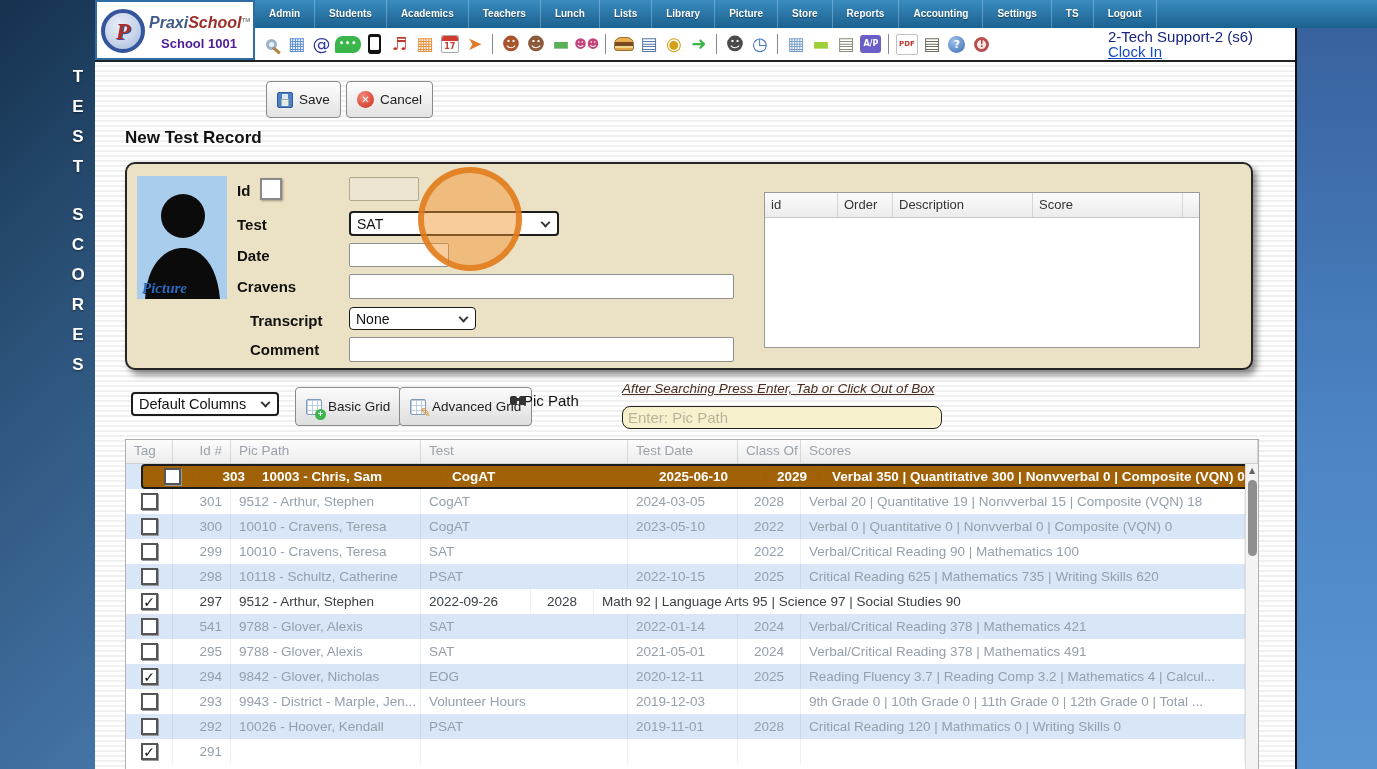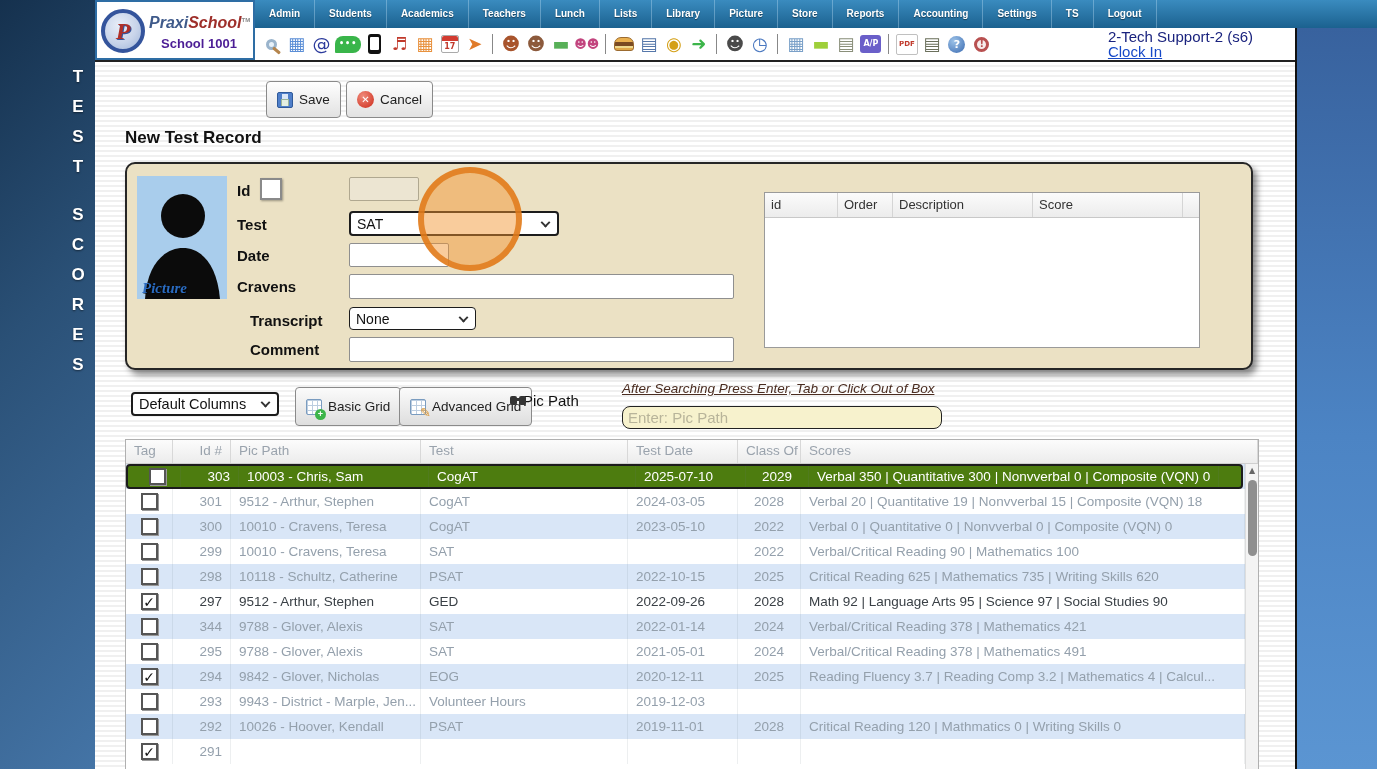--- a/index.html
+++ b/index.html
@@ -105,21 +105,21 @@
   
   .dtable { position:absolute; left:30px; top:377px; width:1134px; height:332px; background:#fff; border:1px solid #b0b0b0; overflow:hidden; }
   .dt-head { display:flex; height:24px; background:linear-gradient(#fcfcfc,#ececec); border-bottom:1px solid #cfcfcf; }
   .hc { font-size:13.5px; color:#9aa3ad; padding:3px 8px; border-right:1px solid #d8d8d8; white-space:nowrap; }
   .c-tag{width:47px} .c-id{width:58px; text-align:right} .c-pic{width:190px} .c-test{width:207px} .c-date{width:110px} .c-class{width:63px; text-align:center} .c-scores{flex:1}
   .dt-body { position:absolute; left:0; top:24px; right:13px; bottom:0; }
   .drow { display:flex; height:25px; align-items:center; font-size:13.5px; color:#94a0ac; cursor:pointer; }
   .drow > div { padding:0 8px; border-right:1px solid rgba(110,120,135,.12); white-space:nowrap; overflow:hidden; height:100%; display:flex; align-items:center; }
   .drow > .c-id { justify-content:flex-end; } .drow > .c-class { justify-content:center; }
   .drow.blue { background:#d9e6f7; }
-  .drow.sel { background:#4d7c0f; color:#fff; font-weight:normal; }
+  .drow.sel { background:#a16207; color:#fff; font-weight:bold;margin-left:15px; }
   .drow.dark { color:#3a4046; }
   .cbwrap { justify-content:center; }
   .cb { width:17px; height:17px; background:#fff; border:2px solid #555; box-shadow:1px 1px 0 #999; display:flex; align-items:center; justify-content:center;
     font-family:"DejaVu Sans",sans-serif; font-size:14px; font-weight:bold; color:#111; line-height:1; cursor:pointer; }
   .scrollbar { position:absolute; right:0; top:24px; bottom:0; width:13px; background:#f3f3f3; border-left:1px solid #ddd; }
   .sb-up { position:absolute; top:2px; left:0; width:12px; text-align:center; font-size:8px; color:#666; font-family:"DejaVu Sans",sans-serif; cursor:pointer; }
   .sb-thumb { position:absolute; top:16px; left:2px; width:9px; height:76px; background:#8f8f8f; border-radius:5px; cursor:grab; }
 </style>
 </head>
 <body>
@@ -350,21 +350,21 @@
           <div class="hc c-scores">Scores</div>
         </div>
       <div class="dt-body">
           <div class="drow sel">
             <div class="c-tag cbwrap">
               <span class="cb"></span>
             </div>
             <div class="c-id">303</div>
             <div class="c-pic">10003 - Chris, Sam</div>
             <div class="c-test">CogAT</div>
-            <div class="c-date">2025-07-10</div>
+            <div class="c-date">2025-06-10</div>
             <div class="c-class">2029</div>
             <div class="c-scores">Verbal 350 | Quantitative 300 | Nonvverbal 0 | Composite (VQN) 0</div>
           </div>
           <div class="drow blue">
             <div class="c-tag cbwrap">
               <span class="cb"></span>
             </div>
             <div class="c-id">302</div>
             <div class="c-pic">9788 - Glover, Alexis</div>
             <div class="c-test">CogAT</div>
@@ -415,30 +415,29 @@
             <div class="c-date">2022-10-15</div>
             <div class="c-class">2025</div>
             <div class="c-scores">Critical Reading 625 | Mathematics 735 | Writing Skills 620</div>
           </div>
           <div class="drow dark">
             <div class="c-tag cbwrap">
               <span class="cb">✓</span>
             </div>
             <div class="c-id">297</div>
             <div class="c-pic">9512 - Arthur, Stephen</div>
-            <div class="c-test">GED</div>
             <div class="c-date">2022-09-26</div>
             <div class="c-class">2028</div>
             <div class="c-scores">Math 92 | Language Arts 95 | Science 97 | Social Studies 90</div>
           </div>
           <div class="drow blue">
             <div class="c-tag cbwrap">
               <span class="cb"></span>
             </div>
-            <div class="c-id">344</div>
+            <div class="c-id">541</div>
             <div class="c-pic">9788 - Glover, Alexis</div>
             <div class="c-test">SAT</div>
             <div class="c-date">2022-01-14</div>
             <div class="c-class">2024</div>
             <div class="c-scores">Verbal/Critical Reading 378 | Mathematics 421</div>
           </div>
           <div class="drow">
             <div class="c-tag cbwrap">
               <span class="cb"></span>
             </div>
@@ -462,20 +461,21 @@
           </div>
           <div class="drow">
             <div class="c-tag cbwrap">
               <span class="cb"></span>
             </div>
             <div class="c-id">293</div>
             <div class="c-pic">9943 - District - Marple, Jen...</div>
             <div class="c-test">Volunteer Hours</div>
             <div class="c-date">2019-12-03</div>
             <div class="c-class"></div>
+            <div class="c-scores">9th Grade 0 | 10th Grade 0 | 11th Grade 0 | 12th Grade 0 | Total ...</div>
           </div>
           <div class="drow blue">
             <div class="c-tag cbwrap">
               <span class="cb"></span>
             </div>
             <div class="c-id">292</div>
             <div class="c-pic">10026 - Hoover, Kendall</div>
             <div class="c-test">PSAT</div>
             <div class="c-date">2019-11-01</div>
             <div class="c-class">2028</div>

